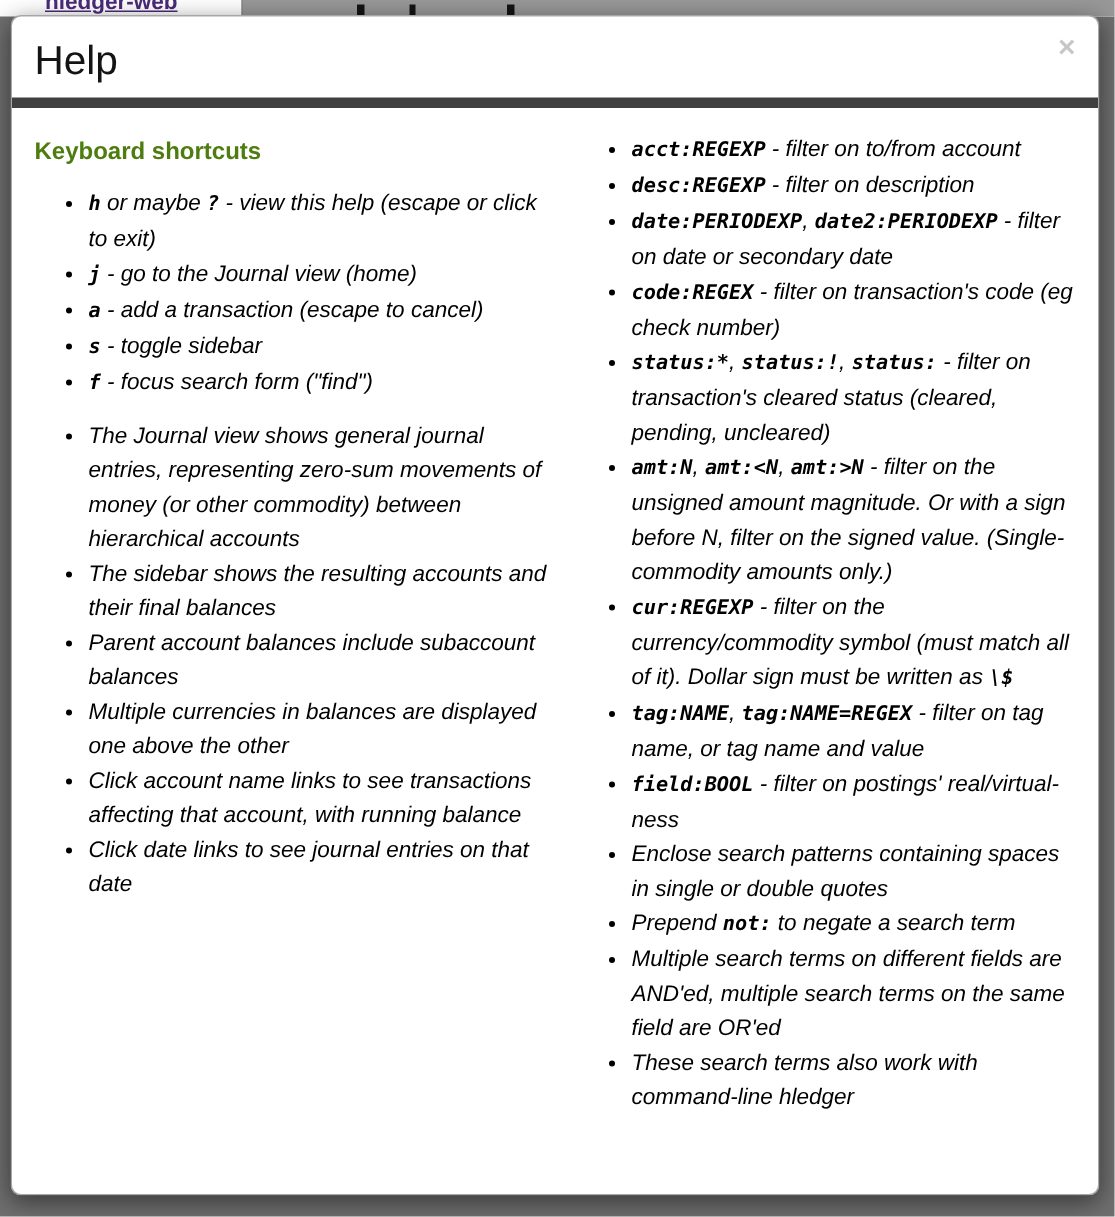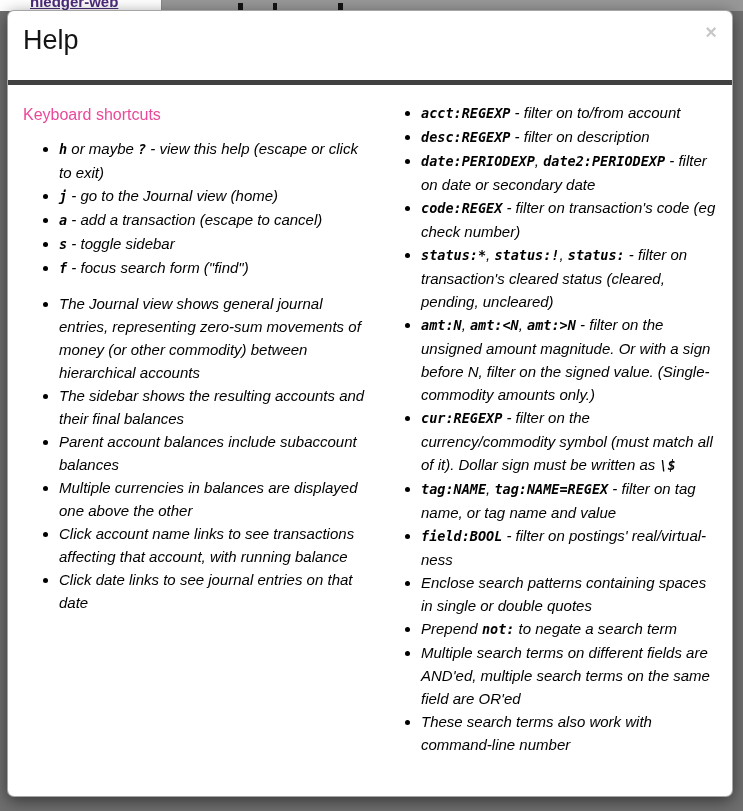--- a/index.html
+++ b/index.html
@@ -37,42 +37,42 @@
     position: absolute; left: 7px; top: 10px;
     width: 726px; height: 787px;
     background: #ffffff;
     border: 1px solid rgba(0,0,0,0.35);
     border-radius: 7px;
     box-shadow: 0 4px 16px rgba(0,0,0,0.5);
     overflow: hidden;
   }
   .modal-header {
     position: relative;
-    padding: 13px 15px 24px 15px;
-    border-bottom: 5px solid #404040;
+    padding: 13px 15px 9px 15px;
+    border-bottom: 7px solid #404040;
   }
   .modal-title {
     font-size: 27px; line-height: 32px; font-weight: 400; color: #141414;
   }
   .close-btn {
     position: absolute; right: 15px; top: 11px;
     font-size: 20px; line-height: 20px; font-weight: bold;
     color: #000; opacity: 0.22; cursor: pointer;
     border: none; background: transparent;
     font-family: "Liberation Sans", sans-serif;
   }
   .modal-body {
     padding: 4px 15px 15px 15px;
     display: grid;
     grid-template-columns: 1fr 1fr;
   }
   .col-right { padding-left: 15px; }
   .section-heading {
-    font-size: 16px; line-height: 20px; font-weight: normal;
-    color: #ec4899; margin-top: 16px;
+    font-size: 16px; line-height: 20px; font-weight: bold;
+    color: #4d7c0f; margin-top: 16px;
   }
   ul.help-list {
     margin: 12px 0 0 0;
     padding-left: 36px;
     list-style: disc;
     font-style: italic;
   }
   ul.help-list li {
     font-size: 15px;
     line-height: 23px;
@@ -128,17 +128,17 @@
           <li><code>date:PERIODEXP</code>, <code>date2:PERIODEXP</code> - filter on date or secondary date</li>
           <li><code>code:REGEX</code> - filter on transaction's code (eg check number)</li>
           <li><code>status:*</code>, <code>status:!</code>, <code>status:</code> - filter on transaction's cleared status (cleared, pending, uncleared)</li>
           <li><code>amt:N</code>, <code>amt:&lt;N</code>, <code>amt:&gt;N</code> - filter on the unsigned amount magnitude. Or with a sign before N, filter on the signed value. (Single-commodity amounts only.)</li>
           <li><code>cur:REGEXP</code> - filter on the currency/commodity symbol (must match all of it). Dollar sign must be written as <code>\$</code></li>
           <li><code>tag:NAME</code>, <code>tag:NAME=REGEX</code> - filter on tag name, or tag name and value</li>
           <li><code>field:BOOL</code> - filter on postings' real/virtual-ness</li>
           <li>Enclose search patterns containing spaces in single or double quotes</li>
           <li>Prepend <code>not:</code> to negate a search term</li>
           <li>Multiple search terms on different fields are AND'ed, multiple search terms on the same field are OR'ed</li>
-          <li>These search terms also work with command-line number</li>
+          <li>These search terms also work with command-line hledger</li>
         </ul>
     </div>
   </div>
 </div>
 
 </body></html>

